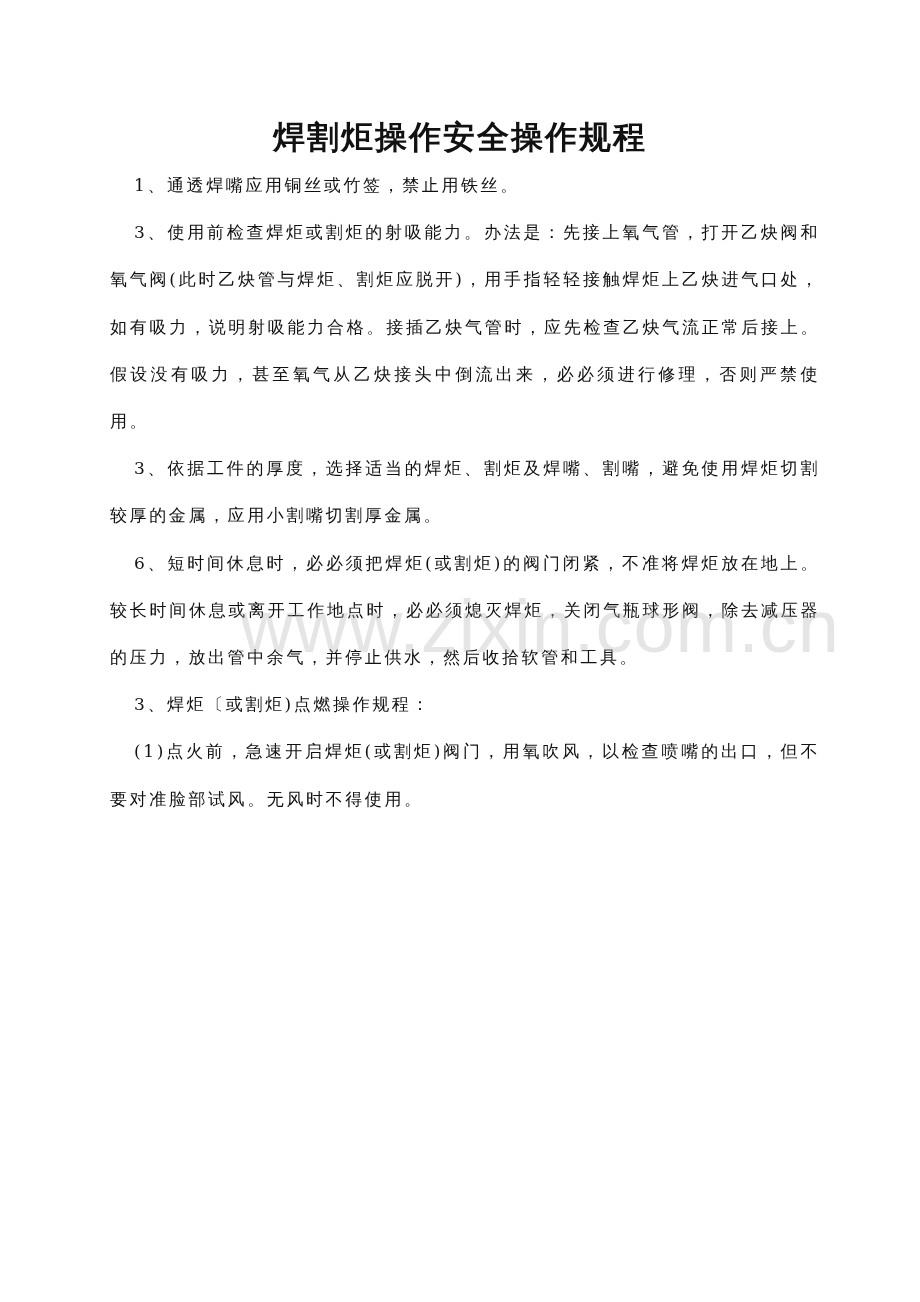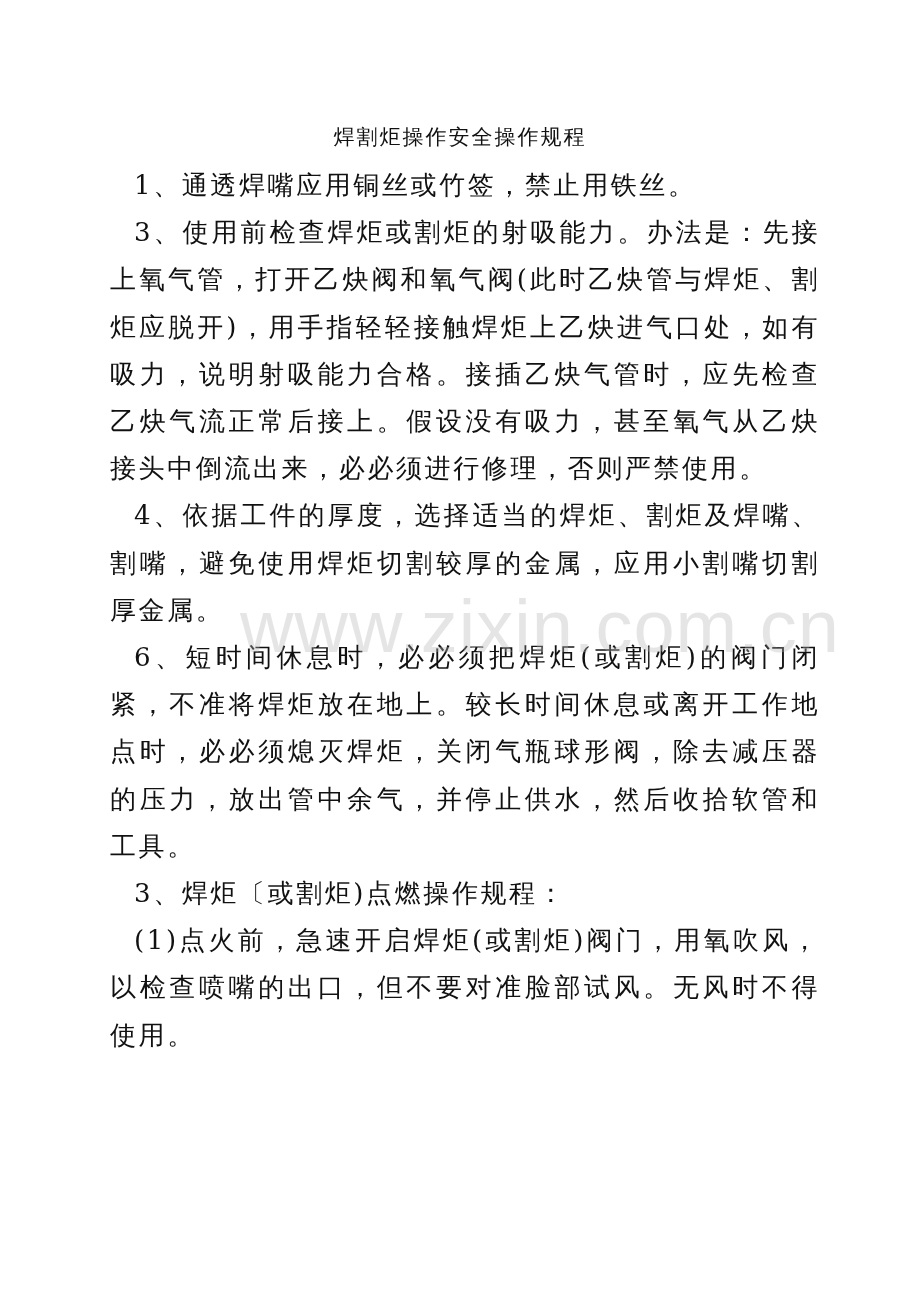--- a/index.html
+++ b/index.html
@@ -20,32 +20,32 @@
       left: 0; top: 0;
       width: 920px;
       height: 1302px;
     }
     .title {
       position: absolute;
       left: 0;
       top: 112px;
       width: 920px;
       text-align: center;
-      font-size: 21px;
-      font-weight: normal;
+      font-size: 32px;
+      font-weight: bold;
       letter-spacing: 2px;
       line-height: 50px;
       font-family: "DejaVu Sans", "Liberation Sans", sans-serif;
     }
     .body-text {
       position: absolute;
       left: 110px;
       top: 162px;
       width: 710px;
-      font-size: 26px;
+      font-size: 17px;
       line-height: 47.2px;
       letter-spacing: 2.6px;
       text-align: justify;
     }
     .para {
       margin: 0;
       text-indent: 24px;
     }
     .watermark {
       position: absolute;
@@ -61,20 +61,20 @@
   </style>
 </head>
 <body>
 
 <div class="page">
   <div class="title">焊割炬操作安全操作规程</div>
 
   <div class="body-text">
     <p class="para">1、通透焊嘴应用铜丝或竹签，禁止用铁丝。</p>
     <p class="para">3、使用前检查焊炬或割炬的射吸能力。办法是：先接上氧气管，打开乙炔阀和氧气阀(此时乙炔管与焊炬、割炬应脱开)，用手指轻轻接触焊炬上乙炔进气口处，如有吸力，说明射吸能力合格。接插乙炔气管时，应先检查乙炔气流正常后接上。假设没有吸力，甚至氧气从乙炔接头中倒流出来，必必须进行修理，否则严禁使用。</p>
-    <p class="para">4、依据工件的厚度，选择适当的焊炬、割炬及焊嘴、割嘴，避免使用焊炬切割较厚的金属，应用小割嘴切割厚金属。</p>
+    <p class="para">3、依据工件的厚度，选择适当的焊炬、割炬及焊嘴、割嘴，避免使用焊炬切割较厚的金属，应用小割嘴切割厚金属。</p>
     <p class="para">6、短时间休息时，必必须把焊炬(或割炬)的阀门闭紧，不准将焊炬放在地上。较长时间休息或离开工作地点时，必必须熄灭焊炬，关闭气瓶球形阀，除去减压器的压力，放出管中余气，并停止供水，然后收拾软管和工具。</p>
     <p class="para">3、焊炬〔或割炬)点燃操作规程：</p>
     <p class="para">(1)点火前，急速开启焊炬(或割炬)阀门，用氧吹风，以检查喷嘴的出口，但不要对准脸部试风。无风时不得使用。</p>
   </div>
 
   <div class="watermark">www.zixin.com.cn</div>
 </div>
 
 </body></html>

